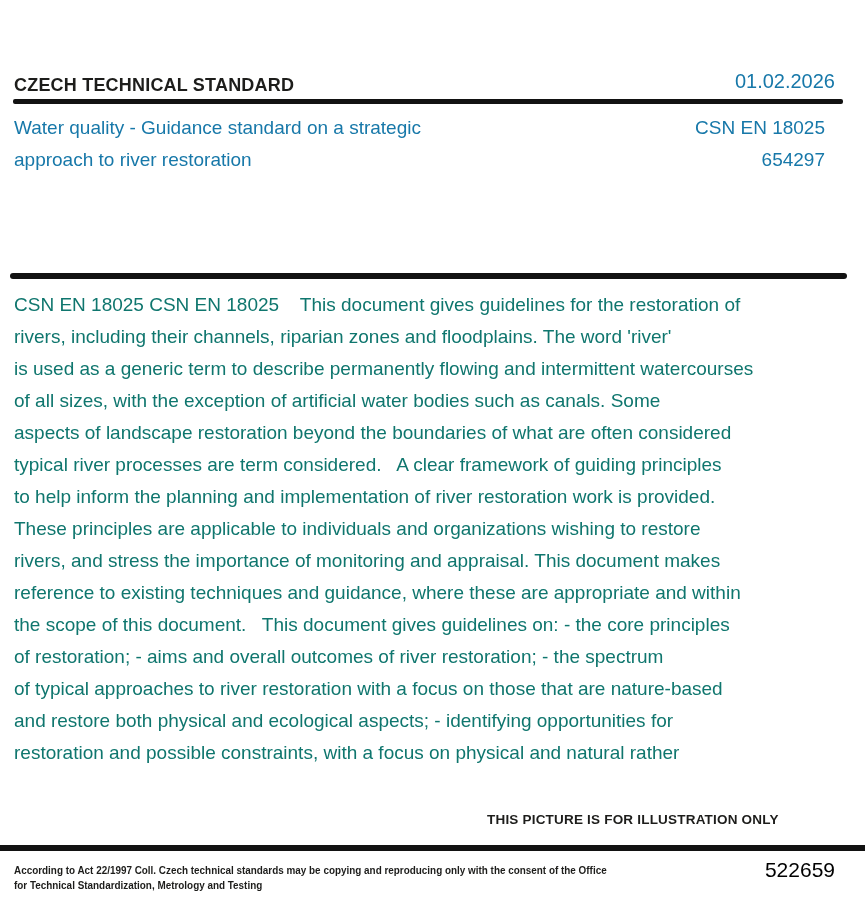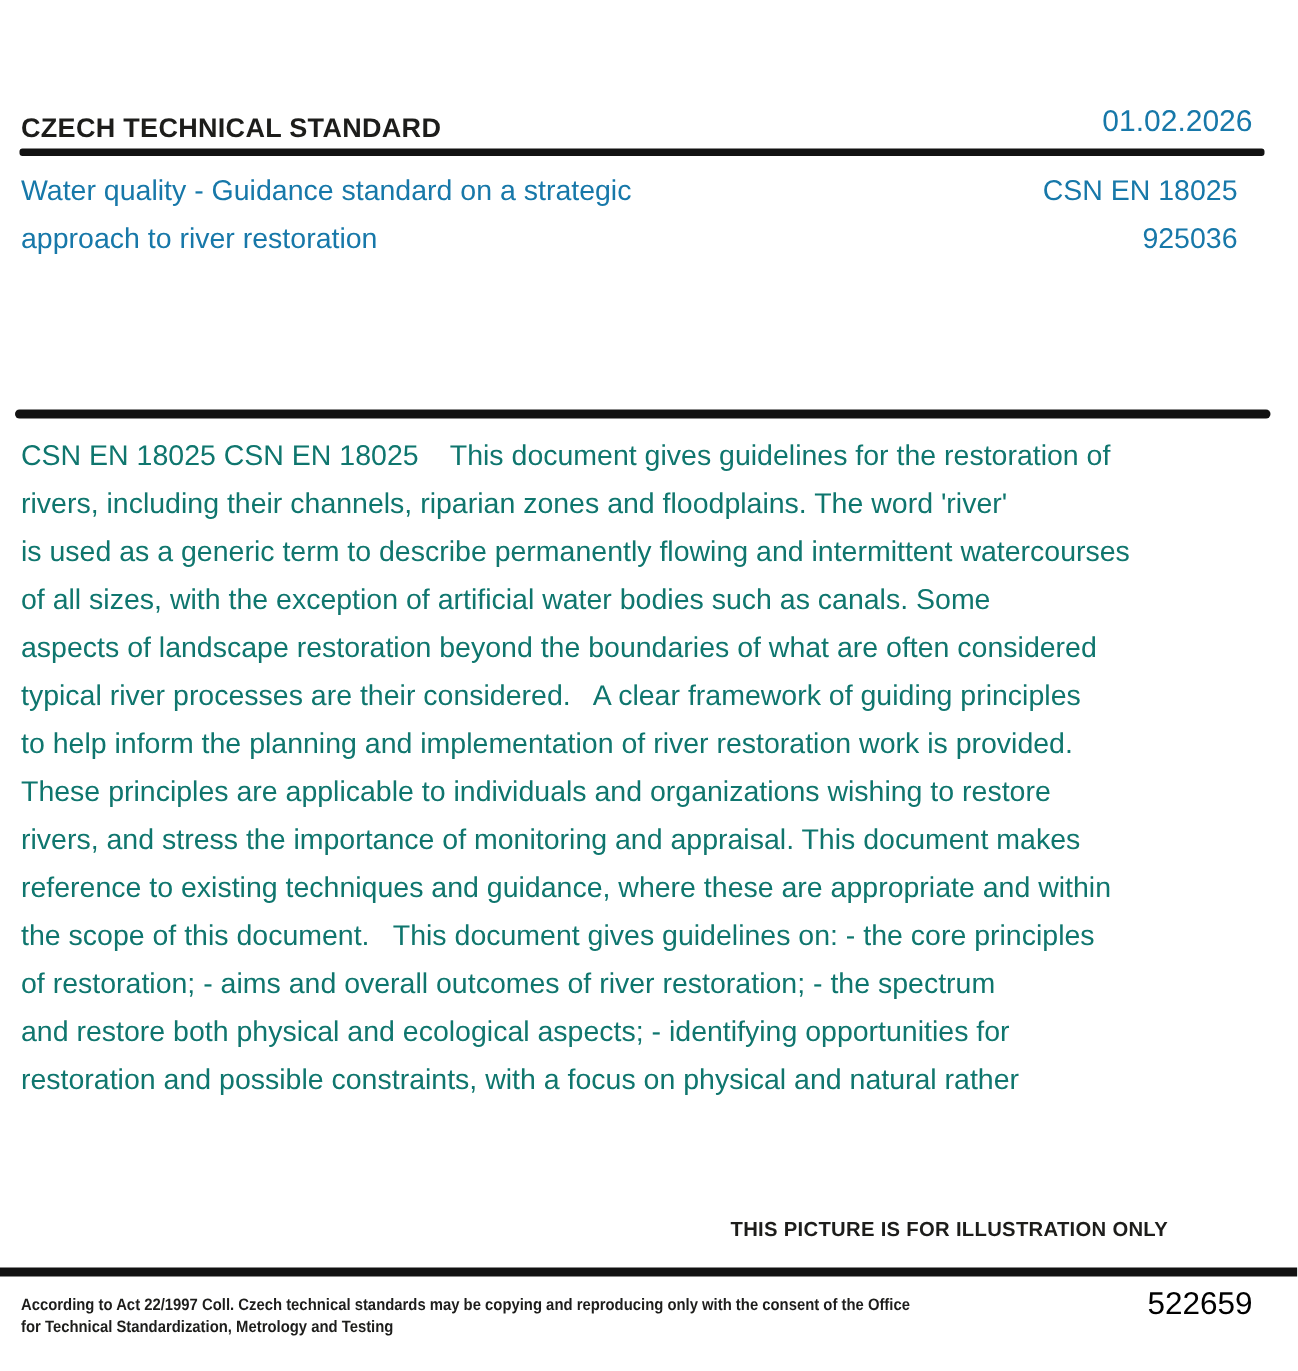--- a/index.html
+++ b/index.html
@@ -148,38 +148,39 @@
 
   <div class="rule-top"></div>
 
   <div class="title-block">
     <div>Water quality - Guidance standard on a strategic</div>
     <div>approach to river restoration</div>
   </div>
 
   <div class="code-block">
     <div>CSN EN 18025</div>
-    <div>925036</div>
+    <div>654297</div>
   </div>
 
   <div class="rule-mid"></div>
 
   <div class="body-text">
       <div class="body-line">CSN EN 18025 CSN EN 18025    This document gives guidelines for the restoration of</div>
       <div class="body-line">rivers, including their channels, riparian zones and floodplains. The word 'river'</div>
       <div class="body-line">is used as a generic term to describe permanently flowing and intermittent watercourses</div>
       <div class="body-line">of all sizes, with the exception of artificial water bodies such as canals. Some</div>
       <div class="body-line">aspects of landscape restoration beyond the boundaries of what are often considered</div>
-      <div class="body-line">typical river processes are their considered.   A clear framework of guiding principles</div>
+      <div class="body-line">typical river processes are term considered.   A clear framework of guiding principles</div>
       <div class="body-line">to help inform the planning and implementation of river restoration work is provided.</div>
       <div class="body-line">These principles are applicable to individuals and organizations wishing to restore</div>
       <div class="body-line">rivers, and stress the importance of monitoring and appraisal. This document makes</div>
       <div class="body-line">reference to existing techniques and guidance, where these are appropriate and within</div>
       <div class="body-line">the scope of this document.   This document gives guidelines on: - the core principles</div>
       <div class="body-line">of restoration; - aims and overall outcomes of river restoration; - the spectrum</div>
+      <div class="body-line">of typical approaches to river restoration with a focus on those that are nature-based</div>
       <div class="body-line">and restore both physical and ecological aspects; - identifying opportunities for</div>
       <div class="body-line">restoration and possible constraints, with a focus on physical and natural rather</div>
     </div>
 
   <div class="illustration-note">
     <span class="illustration-note-inner">THIS PICTURE IS FOR ILLUSTRATION ONLY</span>
   </div>
 
   <div class="footer-bar"></div>
 

